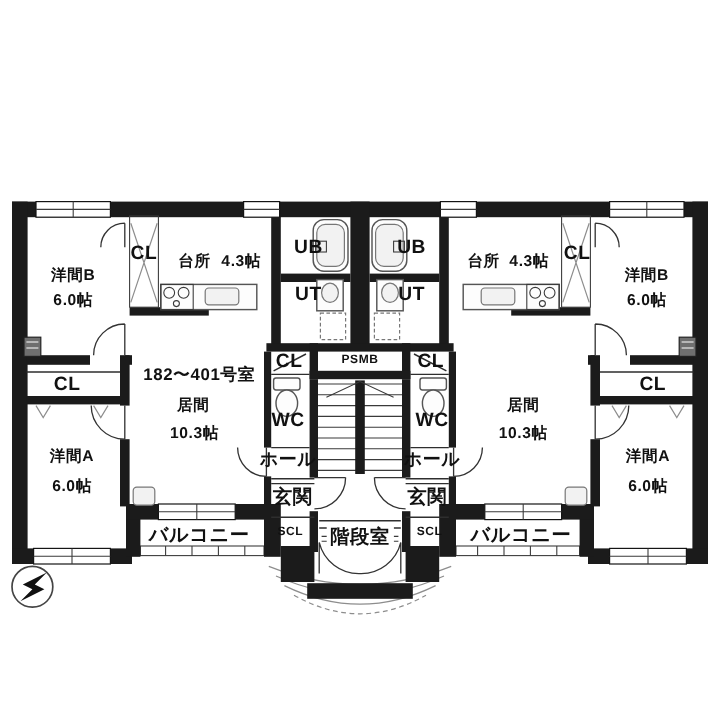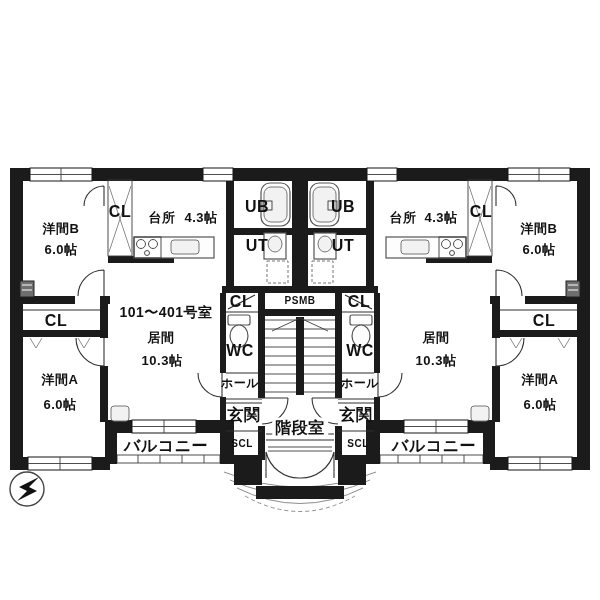--- a/index.html
+++ b/index.html
@@ -6,21 +6,21 @@
   .plan{position:relative;width:600px;height:600px;background:#fff;overflow:hidden;
         font-family:"Liberation Sans",sans-serif}
   .plan svg{position:absolute;left:0;top:0}
   .labels{position:absolute;left:0;top:0;width:600px;height:600px}
   .labels span{position:absolute;transform:translate(-50%,-50%);white-space:nowrap;
                color:#111;font-weight:bold;letter-spacing:.5px}
   .s14{font-size:14px}
   .s13{font-size:13px}
   .s11{font-size:16px}
   .s10{font-size:10px;letter-spacing:0}
-  .s9{font-size:12px;letter-spacing:0}
+  .s9{font-size:15px;letter-spacing:0}
   .wbg{background:#fff;padding:0 3px}
   
   .w{fill:#1b1b1b}
   .winw{fill:#fff;stroke:#141414;stroke-width:1}
   .tl{stroke:#2e2e2e;stroke-width:1.2;fill:none}
   .thin{stroke:#3a3a3a;stroke-width:.9;fill:none}
   .tg{stroke:#8d8d8d;stroke-width:1;fill:none}
   .fx{fill:#fdfdfd;stroke:#555;stroke-width:1.2}
   .fx2{fill:#f2f2f2;stroke:#777;stroke-width:1}
   .dash{stroke:#777;stroke-width:1;fill:none;stroke-dasharray:3 2}
@@ -228,30 +228,30 @@
   <span class="s11" style="left:120px;top:212px">CL</span>
   <span class="s13" style="left:162px;top:218px">台所</span>
   <span class="s13" style="left:201px;top:218px">4.3帖</span>
   <span class="s11" style="left:257px;top:207px">UB</span>
   <span class="s11" style="left:257px;top:246px">UT</span>
   <span class="s11" style="left:241px;top:302px">CL</span>
   <span class="s11" style="left:240px;top:351px">WC</span>
   <span class="s9" style="left:240px;top:383px">ホール</span>
   <span class="s11" style="left:244px;top:415px">玄関</span>
   <span class="s10" style="left:242px;top:443px">SCL</span>
-  <span class="s14" style="left:166px;top:313px">101〜401号室</span>
+  <span class="s14" style="left:166px;top:313px">182〜401号室</span>
   <span class="s13" style="left:161px;top:338px">居間</span>
   <span class="s13" style="left:162px;top:361px">10.3帖</span>
   <span class="s13" style="left:60px;top:380px">洋間A</span>
   <span class="s13" style="left:60px;top:405px">6.0帖</span>
   <span class="s11" style="left:56px;top:321px">CL</span>
   <span class="s11" style="left:166px;top:446px">バルコニー</span>
 
   <span class="s10" style="left:300px;top:300px">PSMB</span>
-  <span class="s11 wbg" style="left:300px;top:428px">階段室</span>
+  <span class="s11 wbg" style="left:300px;top:448px">階段室</span>
 
   <span class="s13" style="left:539px;top:229px">洋間B</span>
   <span class="s13" style="left:539px;top:250px">6.0帖</span>
   <span class="s11" style="left:481px;top:212px">CL</span>
   <span class="s13" style="left:403px;top:218px">台所</span>
   <span class="s13" style="left:441px;top:218px">4.3帖</span>
   <span class="s11" style="left:343px;top:207px">UB</span>
   <span class="s11" style="left:343px;top:246px">UT</span>
   <span class="s11" style="left:359px;top:302px">CL</span>
   <span class="s11" style="left:360px;top:351px">WC</span>

